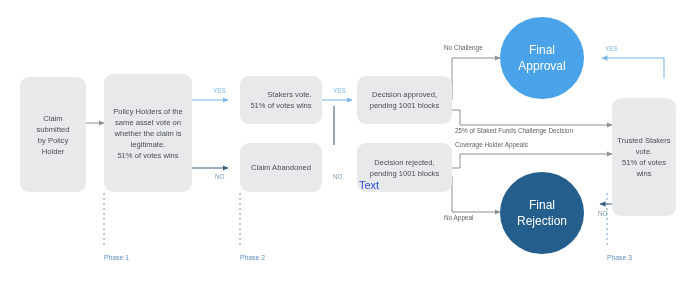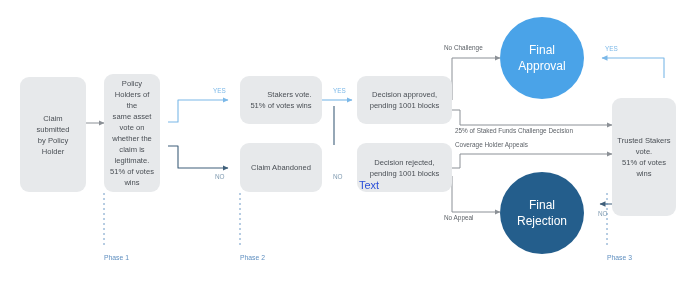--- a/index.html
+++ b/index.html
@@ -134,21 +134,21 @@
     <path d="M607,193 L607,248" stroke="#5f8fc0" stroke-width="0.9" fill="none" stroke-dasharray="2,3"></path>
   </svg>
 
   <div class="node" style="left:20px; top:77px; width:66px; height:115px;">
     <span style="white-space:pre-line;">Claim
 submitted
 by Policy
 Holder</span>
   </div>
 
-  <div class="node" style="left:104px; top:74px; width:56px; height:118px;">
+  <div class="node" style="left:104px; top:74px; width:88px; height:118px;">
     <span style="white-space:pre-line;">Policy Holders of the
 same asset vote on
 whether the claim is
 legitimate.
 51% of votes wins</span>
   </div>
 
   <div class="node" style="left:240px; top:76px; width:82px; height:48px;text-align:right;">
     <span style="white-space:pre-line;">Stakers vote.
 51% of votes wins</span>

